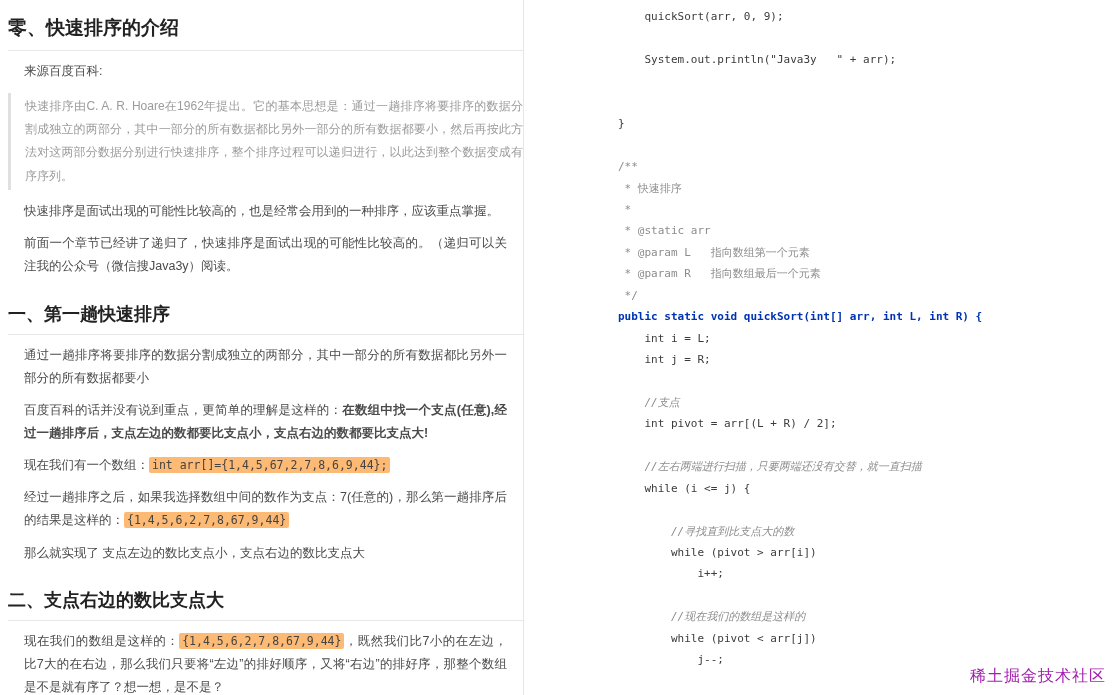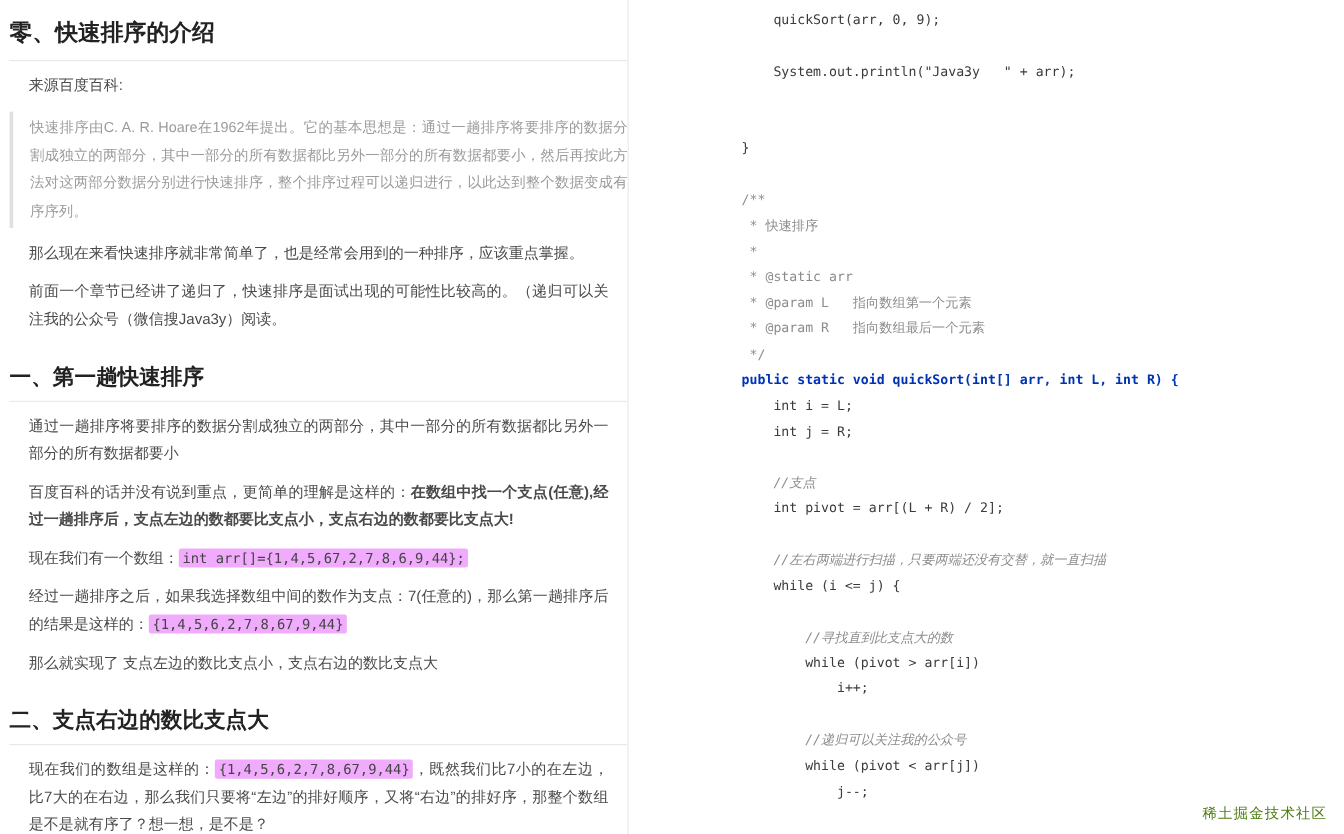--- a/index.html
+++ b/index.html
@@ -64,21 +64,21 @@
     padding: 2px 0 2px 14px;
     border-left: 3px solid #e0e0e0;
     color: #9b9b9b;
     font-size: 12px;
     line-height: 1.95;
     text-align: justify;
   }
   code.inline-code {
     font-family: "DejaVu Sans Mono", monospace;
     font-size: 11.5px;
-    background: #f0abfc;
+    background: #fdba74;
     color: #444;
     padding: 1px 3px;
     border-radius: 2px;
   }
   
   .gutter {
     width: 64px;
     height: 695px;
     background: #ffffff;
   }
@@ -100,41 +100,41 @@
     color: #3b3b3b;
     white-space: pre;
   }
   .tok-kw { color: #0033b3; font-weight: bold; }
   .tok-cmt { color: #8c8c8c; font-style: italic; }
   .tok-doc { color: #8c8c8c; }
   .watermark {
     position: absolute;
     right: 14px;
     bottom: 8px;
-    font-size: 12px;
-    color: #4d7c0f;
+    font-size: 16px;
+    color: #a21caf;
     letter-spacing: 1px;
     font-family: "Liberation Sans", sans-serif;
   }
 </style>
 </head>
 <body>
 
 <div class="page">
 
   <div class="article-pane">
     <div class="article-inner">
 
       <h1 class="doc-h1">零、快速排序的介绍</h1>
 
       <p class="doc-p">来源百度百科:</p>
 
       <blockquote class="doc-quote">快速排序由C. A. R. Hoare在1962年提出。它的基本思想是：通过一趟排序将要排序的数据分割成独立的两部分，其中一部分的所有数据都比另外一部分的所有数据都要小，然后再按此方法对这两部分数据分别进行快速排序，整个排序过程可以递归进行，以此达到整个数据变成有序序列。</blockquote>
 
-      <p class="doc-p">那么现在来看快速排序就非常简单了，也是经常会用到的一种排序，应该重点掌握。</p>
+      <p class="doc-p">快速排序是面试出现的可能性比较高的，也是经常会用到的一种排序，应该重点掌握。</p>
 
       <p class="doc-p">前面一个章节已经讲了递归了，快速排序是面试出现的可能性比较高的。（递归可以关注我的公众号（微信搜Java3y）阅读。</p>
 
       <h2 class="doc-h2">一、第一趟快速排序</h2>
 
       <p class="doc-p">通过一趟排序将要排序的数据分割成独立的两部分，其中一部分的所有数据都比另外一部分的所有数据都要小</p>
 
       <p class="doc-p">
         <span>百度百科的话并没有说到重点，更简单的理解是这样的：</span><b>在数组中找一个支点(任意),经过一趟排序后，支点左边的数都要比支点小，支点右边的数都要比支点大!</b>
       </p>
@@ -182,21 +182,21 @@
 <span class="tok-cmt">    //支点</span>
 <span>    int pivot = arr[(L + R) / 2];</span>
 <span></span>
 <span class="tok-cmt">    //左右两端进行扫描，只要两端还没有交替，就一直扫描</span>
 <span>    while (i &lt;= j) {</span>
 <span></span>
 <span class="tok-cmt">        //寻找直到比支点大的数</span>
 <span>        while (pivot &gt; arr[i])</span>
 <span>            i++;</span>
 <span></span>
-<span class="tok-cmt">        //递归可以关注我的公众号</span>
+<span class="tok-cmt">        //现在我们的数组是这样的</span>
 <span>        while (pivot &lt; arr[j])</span>
 <span>            j--;</span>
 <span></span>
 
 
 
 
 
 
 

